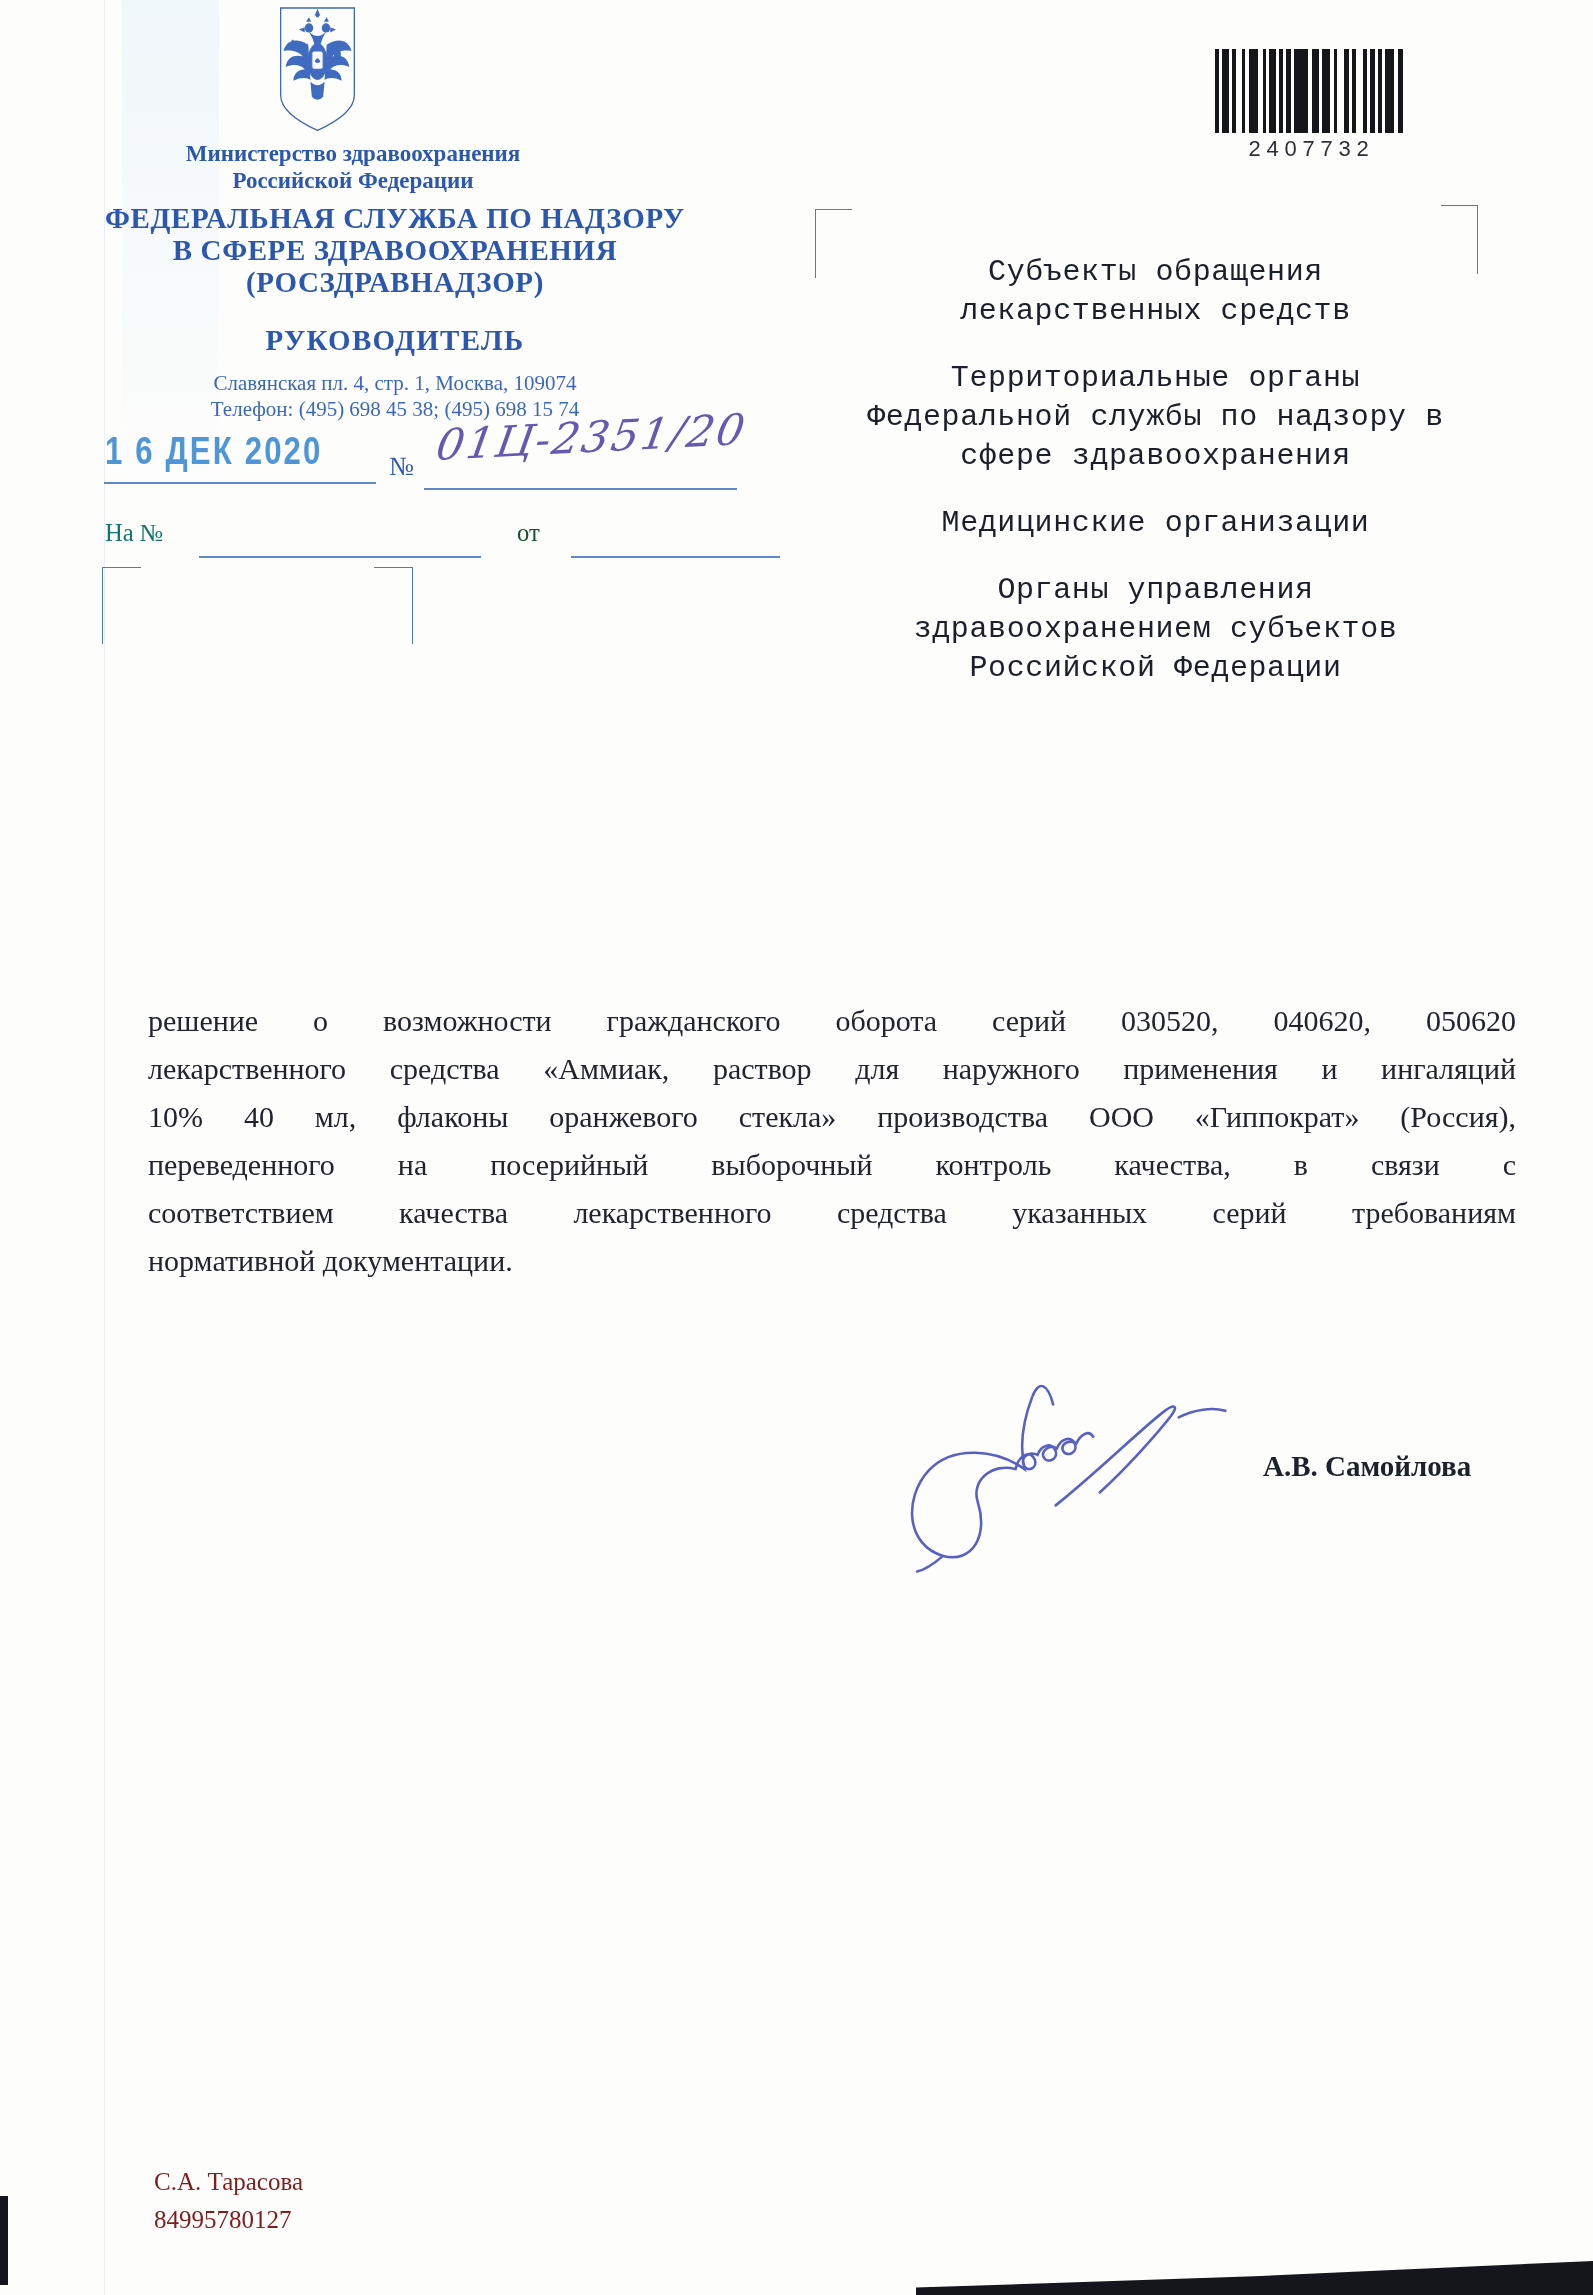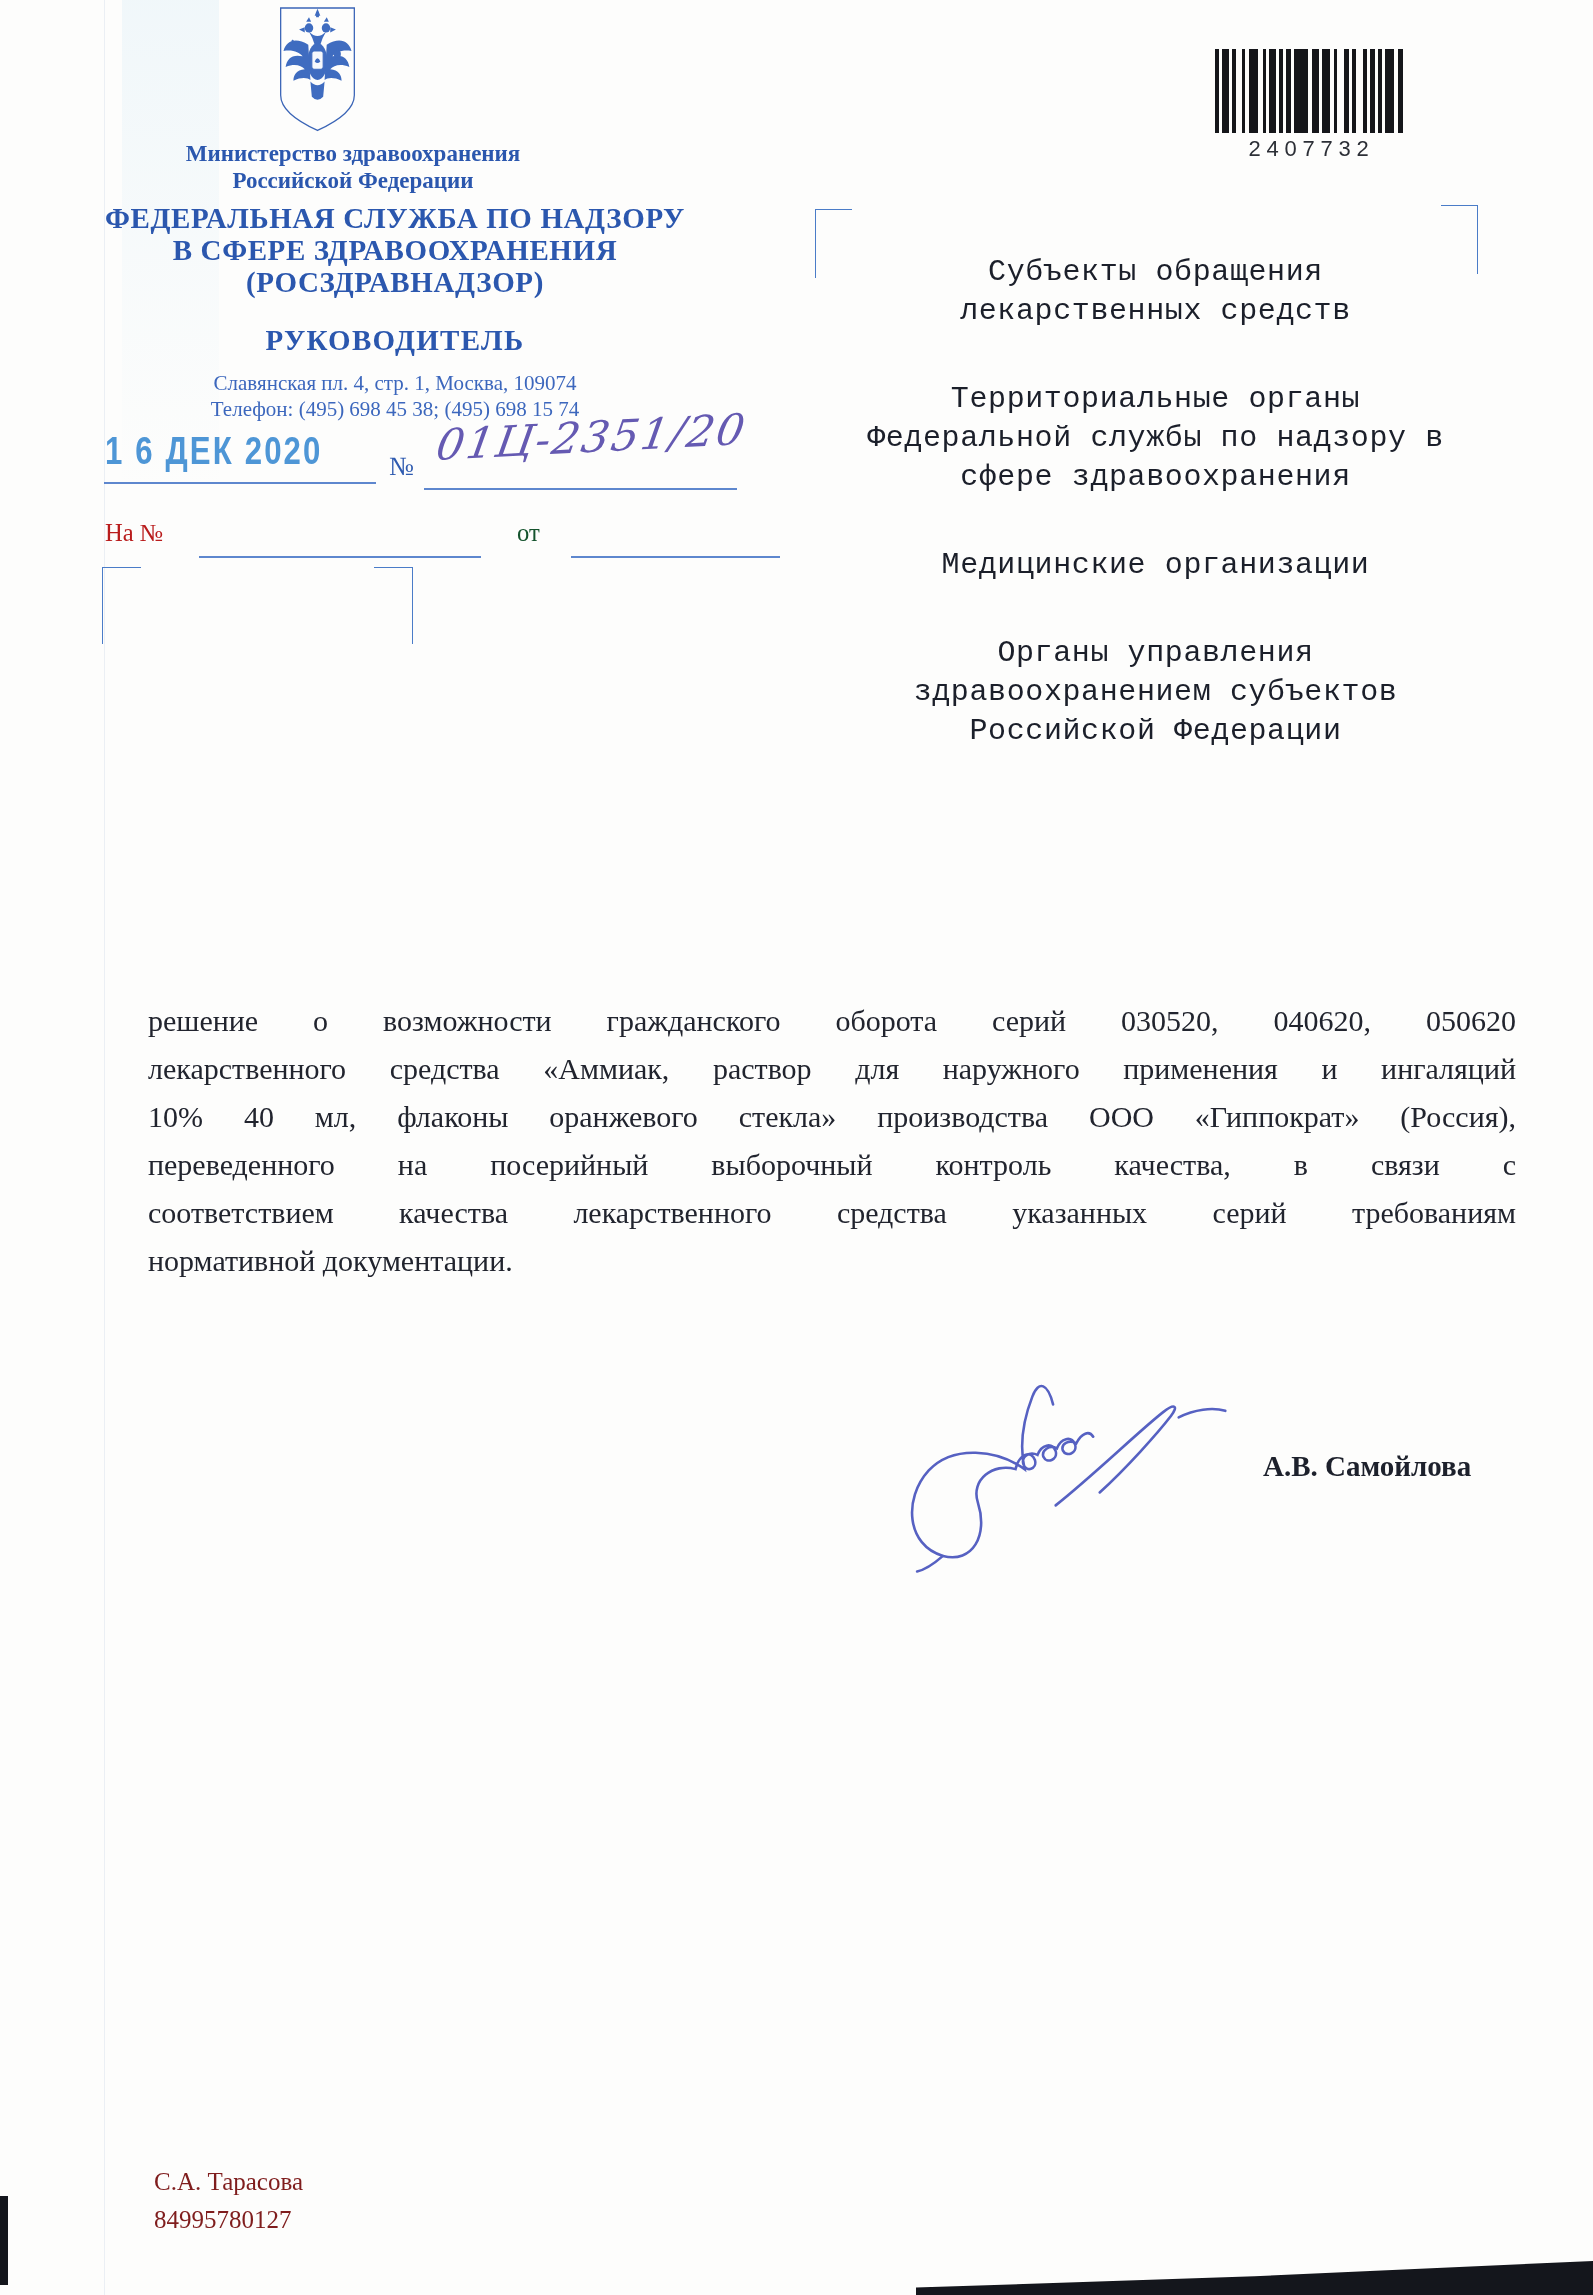--- a/index.html
+++ b/index.html
@@ -44,21 +44,21 @@
   .rule-reply2{left:571px;top:556px;width:209px;}
 
   .no-sign{left:389px;top:452px;font-size:26px;color:#2f5bb0;}
   .hand-number{
     left:433px;top:420px;
     font-family:"DejaVu Serif", serif;font-style:italic;
     font-size:43px;color:#655ab2;letter-spacing:1.9px;
     transform:skewX(-12deg) rotate(-3deg);transform-origin:left bottom;
     white-space:nowrap;
   }
-  .reply-prefix{left:105px;top:519px;font-size:24.6px;color:#b91c1c;}
+  .reply-prefix{left:105px;top:519px;font-size:24.6px;color:#0f766e;}
   .reply-from{left:517px;top:519px;font-size:24.6px;color:#14532d;}
 
   .bracket{border:0 solid #4a7cc8;}
   .bk-tl{border-top-width:1.9px;border-left-width:1.9px;}
   .bk-tr{border-top-width:1.9px;border-right-width:1.9px;}
   .bk-zone-l1{left:102px;top:567px;width:38px;height:76px;}
   .bk-zone-l2{left:374px;top:567px;width:38px;height:76px;}
   .bk-zone-r1{left:815px;top:209px;width:36px;height:68px;}
   .bk-zone-r2{left:1441px;top:205px;width:36px;height:68px;}
 
@@ -68,21 +68,21 @@
   .barcode{left:1215px;top:49px;width:193px;height:84px;display:flex;align-items:stretch;}
   .bc-bar{height:100%;background:#15161a;flex:0 0 auto;}
   .bc-gap{height:100%;flex:0 0 auto;}
   .barcode-number{left:1215px;top:136px;width:193px;text-align:center;
     font-family:"Liberation Sans", sans-serif;font-size:22px;color:#2c2f36;letter-spacing:5.8px;}
 
   
   .recipients{left:809px;top:253px;width:693px;}
   .recipient{white-space:pre-line;text-align:center;font-size:30px;line-height:39px;
     color:#1b1f2a;letter-spacing:0.6px;font-family:Liberation Mono, monospace;}
-  .recipient + .recipient{margin-top:49px;}
+  .recipient + .recipient{margin-top:28px;}
 
   
   .body-block{left:148px;top:997px;width:1368px;font-size:30px;line-height:48px;color:#21242e;}
   .body-line{text-align:justify;text-align-last:justify;}
   .body-line.first{text-indent:83px;}
   .body-line.last{text-align-last:left;}
 
   
   .signature-svg{left:886px;top:1342px;width:395px;height:240px;}
   .signer-name{left:1263px;top:1450px;font-size:29px;color:#1d212c;white-space:nowrap;font-weight:bold;}

